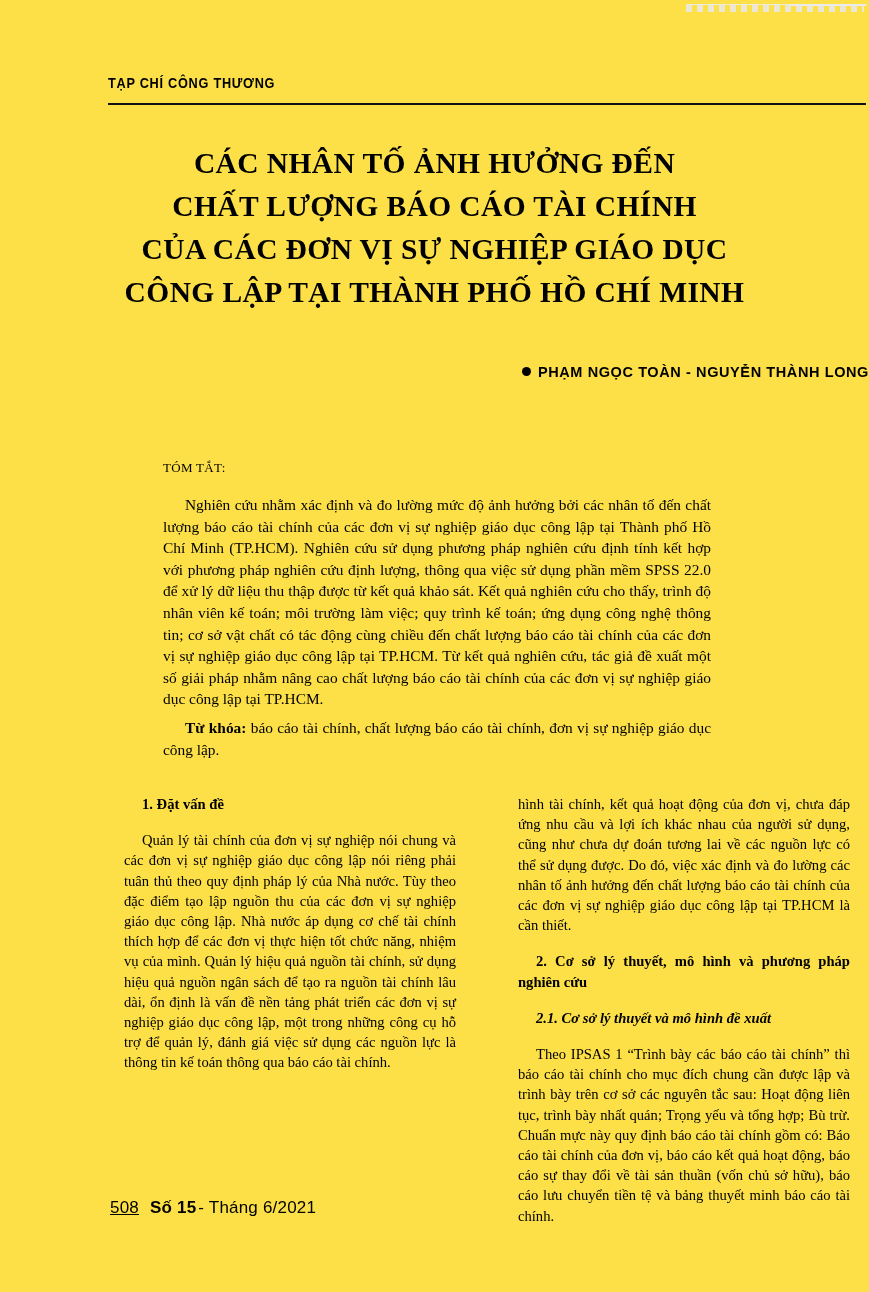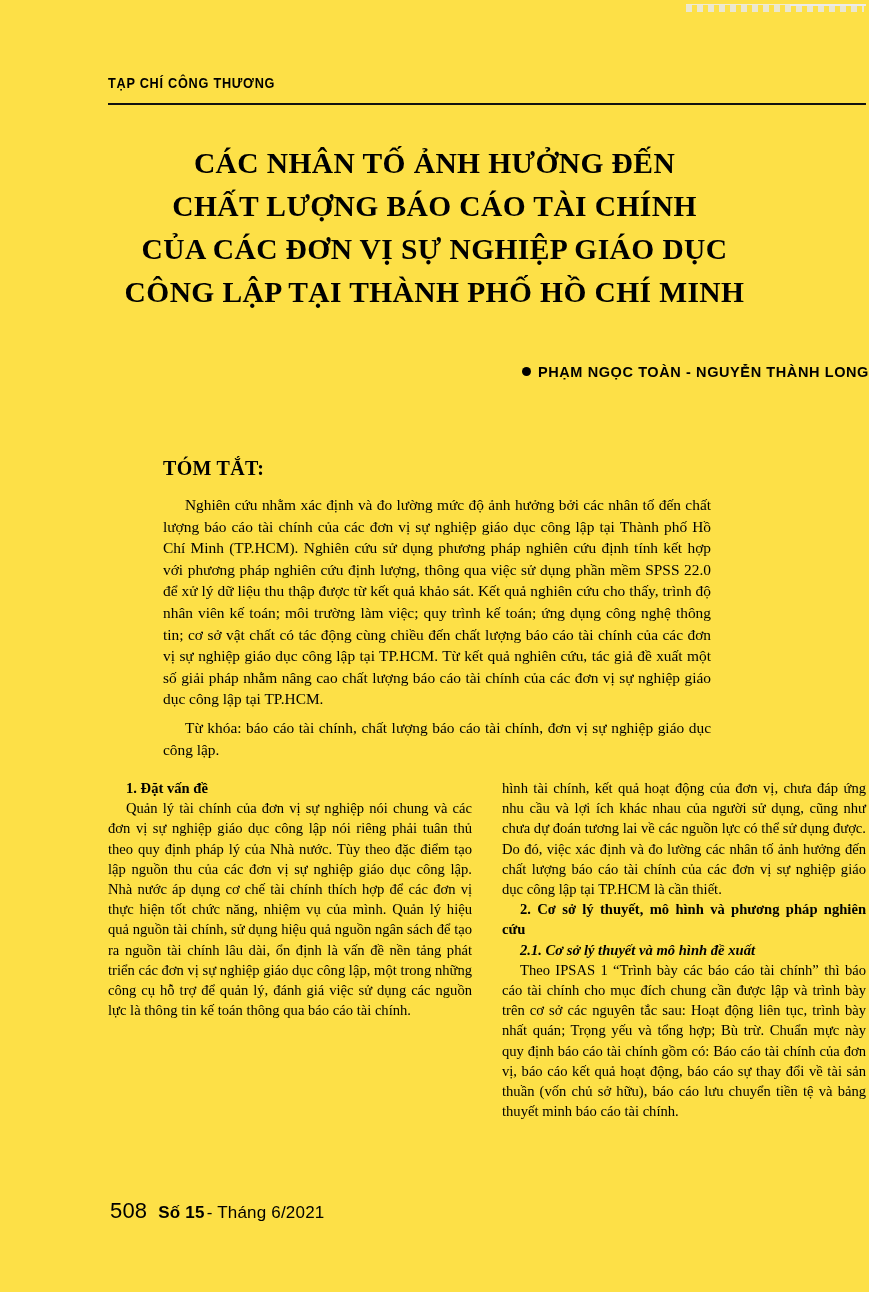--- a/index.html
+++ b/index.html
@@ -114,64 +114,64 @@
   }
 
   
   .abstract {
     position: absolute;
     left: 163px;
     top: 458px;
     width: 548px;
   }
   .abstract-heading {
-    font-weight: bold;
-    font-size: 20px;
+    font-weight: normal;
+    font-size: 13px;
     line-height: 20px;
     letter-spacing: 0.3px;
     margin-bottom: 4px;
   }
   .abstract-body {
     font-size: 15.4px;
     line-height: 21.6px;
     text-align: justify;
     text-justify: inter-word;
     text-indent: 22px;
     margin-top: 16px;
   }
   .keywords {
     font-size: 15.4px;
     line-height: 21.6px;
     text-align: justify;
     text-indent: 22px;
     margin-top: 7px;
   }
   .keywords .kw-label {
-    font-weight: normal;
+    font-weight: bold;
   }
 
   
   .columns {
     position: absolute;
     left: 108px;
     top: 778px;
     width: 758px;
     height: 390px;
     display: flex;
     gap: 30px;
   }
   .col {
     width: 364px;
     font-size: 14.6px;
     line-height: 20.2px;
     text-align: justify;
     text-justify: inter-word;
   }
   .col p {
-    margin: 0;
+    margin: 16px;
     text-indent: 18px;
   }
   .col p.noindent {
     text-indent: 0;
   }
   .sec-h1 {
     margin: 0;
     font-weight: bold;
     font-size: 14.6px;
     line-height: 20.2px;
@@ -191,21 +191,22 @@
   .footer {
     position: absolute;
     left: 110px;
     top: 1198px;
     font-family: "Liberation Sans", "DejaVu Sans", sans-serif;
     font-size: 17px;
     letter-spacing: 0.2px;
     white-space: nowrap;
   }
   .footer .page-no {
-    font-size: 22px;
+    font-size: 17px;
+    text-decoration: underline;
   }
   .footer .issue {
     font-weight: bold;
     margin-left: 11px;
   }
   .footer .issue-date {
     margin-left: 2px;
   }
 </style>
 </head>

